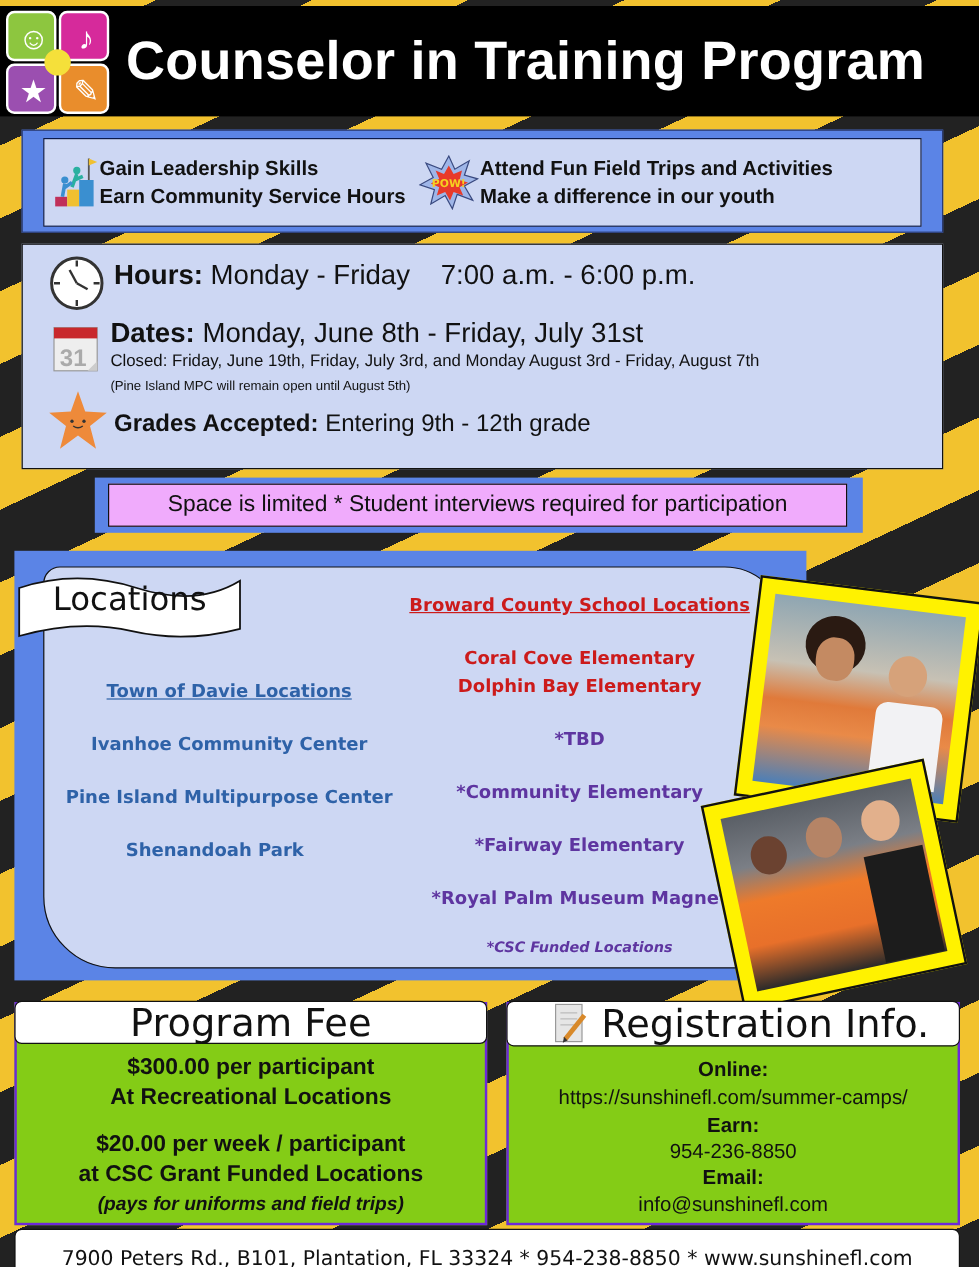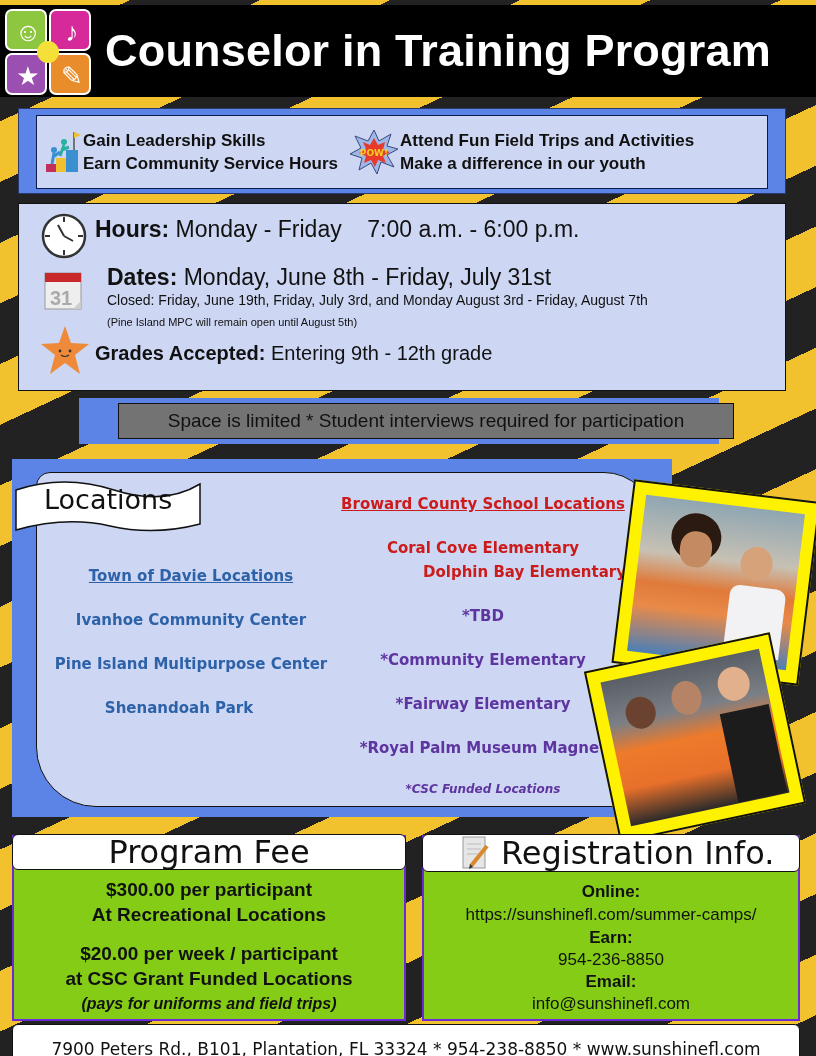--- a/index.html
+++ b/index.html
@@ -42,22 +42,22 @@
   
   .info { left: 18px; top: 203px; width: 768px; height: 188px; background: #cdd7f3; border: 1px solid #111; }
   .info-row { position: absolute; left: 22px; display: flex; align-items: flex-start; }
   .lbl { font-weight: bold; }
   .big { font-size: 23px; color: #111; }
   .small { font-size: 14px; color: #111; }
   .tiny { font-size: 11px; color: #111; }
 
   
   .space-outer { left: 79px; top: 398px; width: 640px; height: 46px; background: #5b84e6; }
-  .space-inner { left: 90px; top: 403px; width: 616px; height: 36px; background: #737373; border: 1px solid #111;
-    display: flex; align-items: center; justify-content: center; font-size: 19px; color: #111; margin-left: 28px; }
+  .space-inner { left: 90px; top: 403px; width: 616px; height: 36px; background: #f0abfc; border: 1px solid #111;
+    display: flex; align-items: center; justify-content: center; font-size: 19px; color: #111; }
 
   
   .loc-outer { left: 12px; top: 459px; width: 660px; height: 358px; background: #5b84e6; }
   .loc-inner { left: 36px; top: 472px; width: 618px; height: 335px; background: #cdd7f3;
     border: 1px solid #111; border-radius: 14px 50px 40px 60px; }
   .flag { left: 14px; top: 478px; width: 188px; height: 56px; }
   .flag-text { left: 44px; top: 484px; font-size: 27px; color: #111; font-family: "DejaVu Sans", sans-serif; }
   .loc-line { position: absolute; text-align: center; font-weight: bold; font-family: "DejaVu Sans", sans-serif; font-size: 15px; }
   .blue { color: #2e62a8; }
   .red { color: #cc1b1b; }
@@ -158,21 +158,21 @@
   </div>
   <div class="info-row" style="top:60px;">
     <div style="width:46px;height:46px;margin-top:5px;">
       <svg width="44" height="44" viewBox="0 0 44 44">
         <rect x="4" y="4" width="36" height="36" fill="#eee" stroke="#999" stroke-width="1"></rect>
         <rect x="4" y="4" width="36" height="9" fill="#c8282c"></rect>
         <text x="20" y="36" font-size="20" font-weight="bold" fill="#aaa" text-anchor="middle" font-family="Liberation Sans, sans-serif">31</text>
         <polygon points="32,40 40,32 40,40" fill="#ccc"></polygon>
       </svg>
     </div>
-    <div style="margin-left:20px;">
+    <div style="margin-left:5px;">
       <div class="big">
         <span class="lbl">Dates:</span>
         <span>Monday, June 8th - Friday, July 31st</span>
       </div>
       <div class="small" style="margin-top:1px;">Closed: Friday, June 19th, Friday, July 3rd, and Monday August 3rd - Friday, August 7th</div>
       <div class="tiny" style="margin-top:8px;">(Pine Island MPC will remain open until August 5th)</div>
     </div>
   </div>
   <div class="info-row" style="top:120px;left:20px;">
     <div style="width:52px;height:54px;">
@@ -200,21 +200,21 @@
 </svg>
 <div class="abs flag-text">Locations</div>
 
 <div class="loc-line blue u" style="left:40px;top:567px;width:302px;">Town of Davie Locations</div>
 <div class="loc-line blue" style="left:40px;top:611px;width:302px;">Ivanhoe Community Center</div>
 <div class="loc-line blue" style="left:40px;top:655px;width:302px;">Pine Island Multipurpose Center</div>
 <div class="loc-line blue" style="left:28px;top:699px;width:302px;">Shenandoah Park</div>
 
 <div class="loc-line red u" style="left:340px;top:495px;width:286px;">Broward County School Locations</div>
 <div class="loc-line red" style="left:340px;top:539px;width:286px;">Coral Cove Elementary</div>
-<div class="loc-line red" style="left:340px;top:563px;width:286px;text-align:right;">Dolphin Bay Elementary</div>
+<div class="loc-line red" style="left:340px;top:563px;width:286px;">Dolphin Bay Elementary</div>
 <div class="loc-line purple" style="left:340px;top:607px;width:286px;">*TBD</div>
 <div class="loc-line purple" style="left:340px;top:651px;width:286px;">*Community Elementary</div>
 <div class="loc-line purple" style="left:340px;top:695px;width:286px;">*Fairway Elementary</div>
 <div class="loc-line purple" style="left:340px;top:739px;width:286px;">*Royal Palm Museum Magnet</div>
 <div class="loc-line purple" style="left:340px;top:782px;width:286px;font-size:12px;font-style:italic;">*CSC Funded Locations</div>
 
 <div class="abs photo" style="left:622px;top:490px;width:188px;height:185px;transform:rotate(7deg);">
   <div class="img" style="background:linear-gradient(180deg,#8fa6b2 0%,#c7c1b4 35%,#e07a3a 55%,#e98a48 70%,#4b7fb8 100%);">
     <div style="position:absolute;left:30px;top:12px;width:50px;height:48px;border-radius:50%;background:#2a1a12;"></div>
     <div style="position:absolute;left:40px;top:30px;width:32px;height:36px;border-radius:45%;background:#c48a62;"></div>

